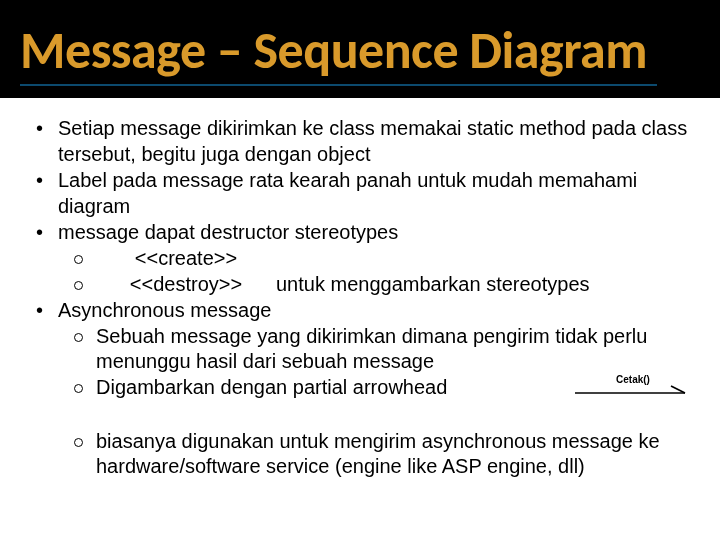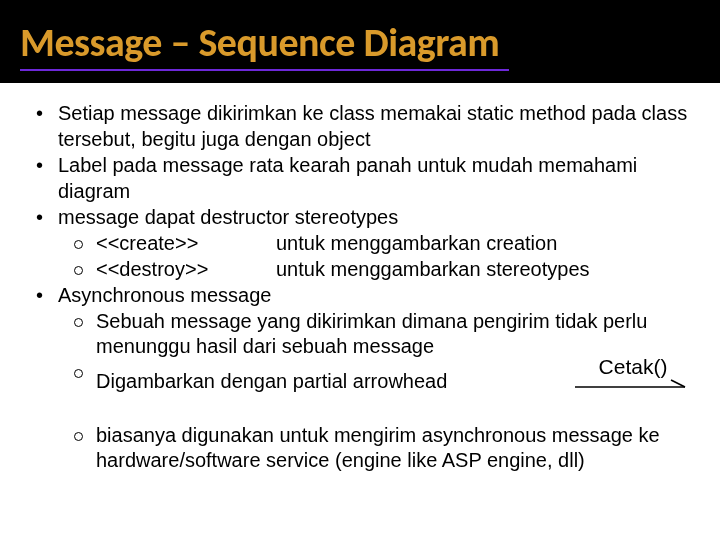--- a/index.html
+++ b/index.html
@@ -10,23 +10,23 @@
     font-family: Arial, Helvetica, sans-serif;
     overflow: hidden;
   }
   .header {
     background: #000;
     padding: 18px 0 12px 20px;
   }
   .title {
     color: #d99a2b;
     font-family: "Segoe UI", "Calibri", Arial, sans-serif;
-    font-size: 40px;
+    font-size: 52px;
     font-weight: 700;
-    border-bottom: 2px solid #6d28d9;
+    border-bottom: 2px solid #0c4a6e;
     display: inline-block;
     padding-bottom: 2px;
     padding-right: 10px;
     letter-spacing: -0.5px;
   }
   .content {
     padding: 18px 22px 0 36px;
     font-size: 20px;
     line-height: 1.28;
     color: #000;
@@ -58,37 +58,37 @@
   ul.sub > li::before {
     content: "";
     position: absolute;
     left: 0;
     top: 9px;
     width: 7px;
     height: 7px;
     border: 1.5px solid #000;
     border-radius: 50%;
   }
-  .stereo-row { display: flex; }
+  .stereo-row { display: flex; text-align: center; }
   .stereo-label { min-width: 180px; }
   .async-row {
     display: flex;
     align-items: flex-end;
     justify-content: space-between;
     gap: 8px;
   }
   .arrow-diagram {
     width: 130px;
     flex-shrink: 0;
     text-align: center;
     margin-top: -6px;
   }
   .arrow-label {
-    font-weight: 400;
-    font-size: 21px;
+    font-weight: 700;
+    font-size: 10px;
     margin-bottom: -2px;
   }
   .arrow-svg { display: block; margin: 0 auto; }
   .gap { height: 28px; }
 </style>
 </head>
 <body>
 
 <div class="header">
   <div class="title">Message – Sequence Diagram</div>
@@ -97,21 +97,20 @@
 <div class="content">
   <ul class="top">
     <li><span>Setiap message dikirimkan ke class memakai static method pada class tersebut, begitu juga dengan object</span></li>
     <li><span>Label pada message rata kearah panah untuk mudah memahami diagram</span></li>
     <li>
       <span>message dapat destructor stereotypes</span>
       <ul class="sub">
         <li>
           <div class="stereo-row">
             <span class="stereo-label">&lt;&lt;create&gt;&gt;</span>
-            <span>untuk menggambarkan creation</span>
           </div>
         </li>
         <li>
           <div class="stereo-row">
             <span class="stereo-label">&lt;&lt;destroy&gt;&gt;</span>
             <span>untuk menggambarkan stereotypes</span>
           </div>
         </li>
       </ul>
     </li>

